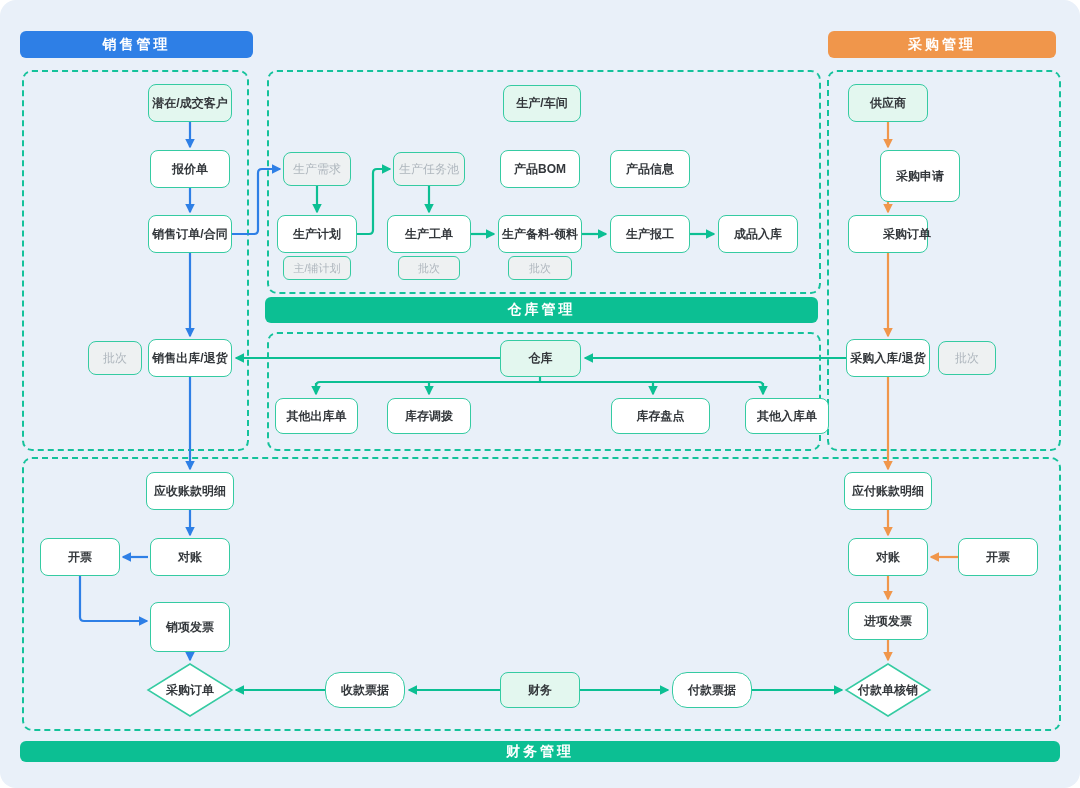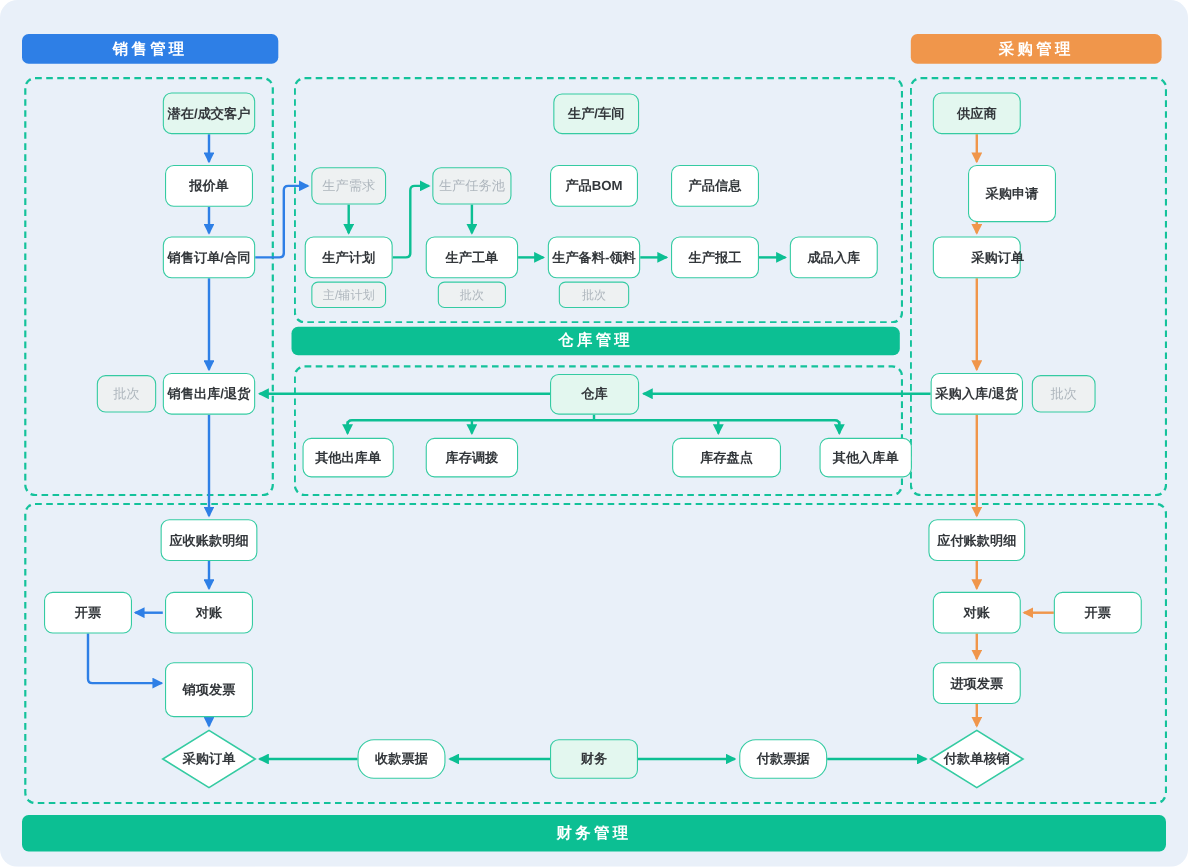--- a/index.html
+++ b/index.html
@@ -27,21 +27,21 @@
   svg.wires{position:absolute;left:0;top:0;z-index:2;}
 </style>
 </head>
 <body>
 
 <div id="canvas">
 
   <div class="hdr blue" style="left:20px;top:31px;width:233px;height:27px;">销售管理</div>
   <div class="hdr orange" style="left:828px;top:31px;width:228px;height:27px;">采购管理</div>
   <div class="hdr green" style="left:265px;top:297px;width:553px;height:26px;">仓库管理</div>
-  <div class="hdr green" style="left:20px;top:741px;width:1040px;height:33px;text-align:right;">财务管理</div>
+  <div class="hdr green" style="left:20px;top:741px;width:1040px;height:21px;text-align:right;">财务管理</div>
 
   <div class="panel" style="left:22px;top:70px;width:223px;height:377px;"></div>
   <div class="panel" style="left:267px;top:70px;width:550px;height:220px;"></div>
   <div class="panel" style="left:267px;top:332px;width:550px;height:115px;"></div>
   <div class="panel" style="left:827px;top:70px;width:230px;height:377px;"></div>
   <div class="panel" style="left:22px;top:457px;width:1035px;height:270px;"></div>
 
   <svg class="wires" width="1080" height="788" viewBox="0 0 1080 788">
     <defs>
       <marker id="ab" viewBox="0 0 10 10" refX="8.5" refY="5" markerWidth="4.5" markerHeight="4.5" orient="auto">

